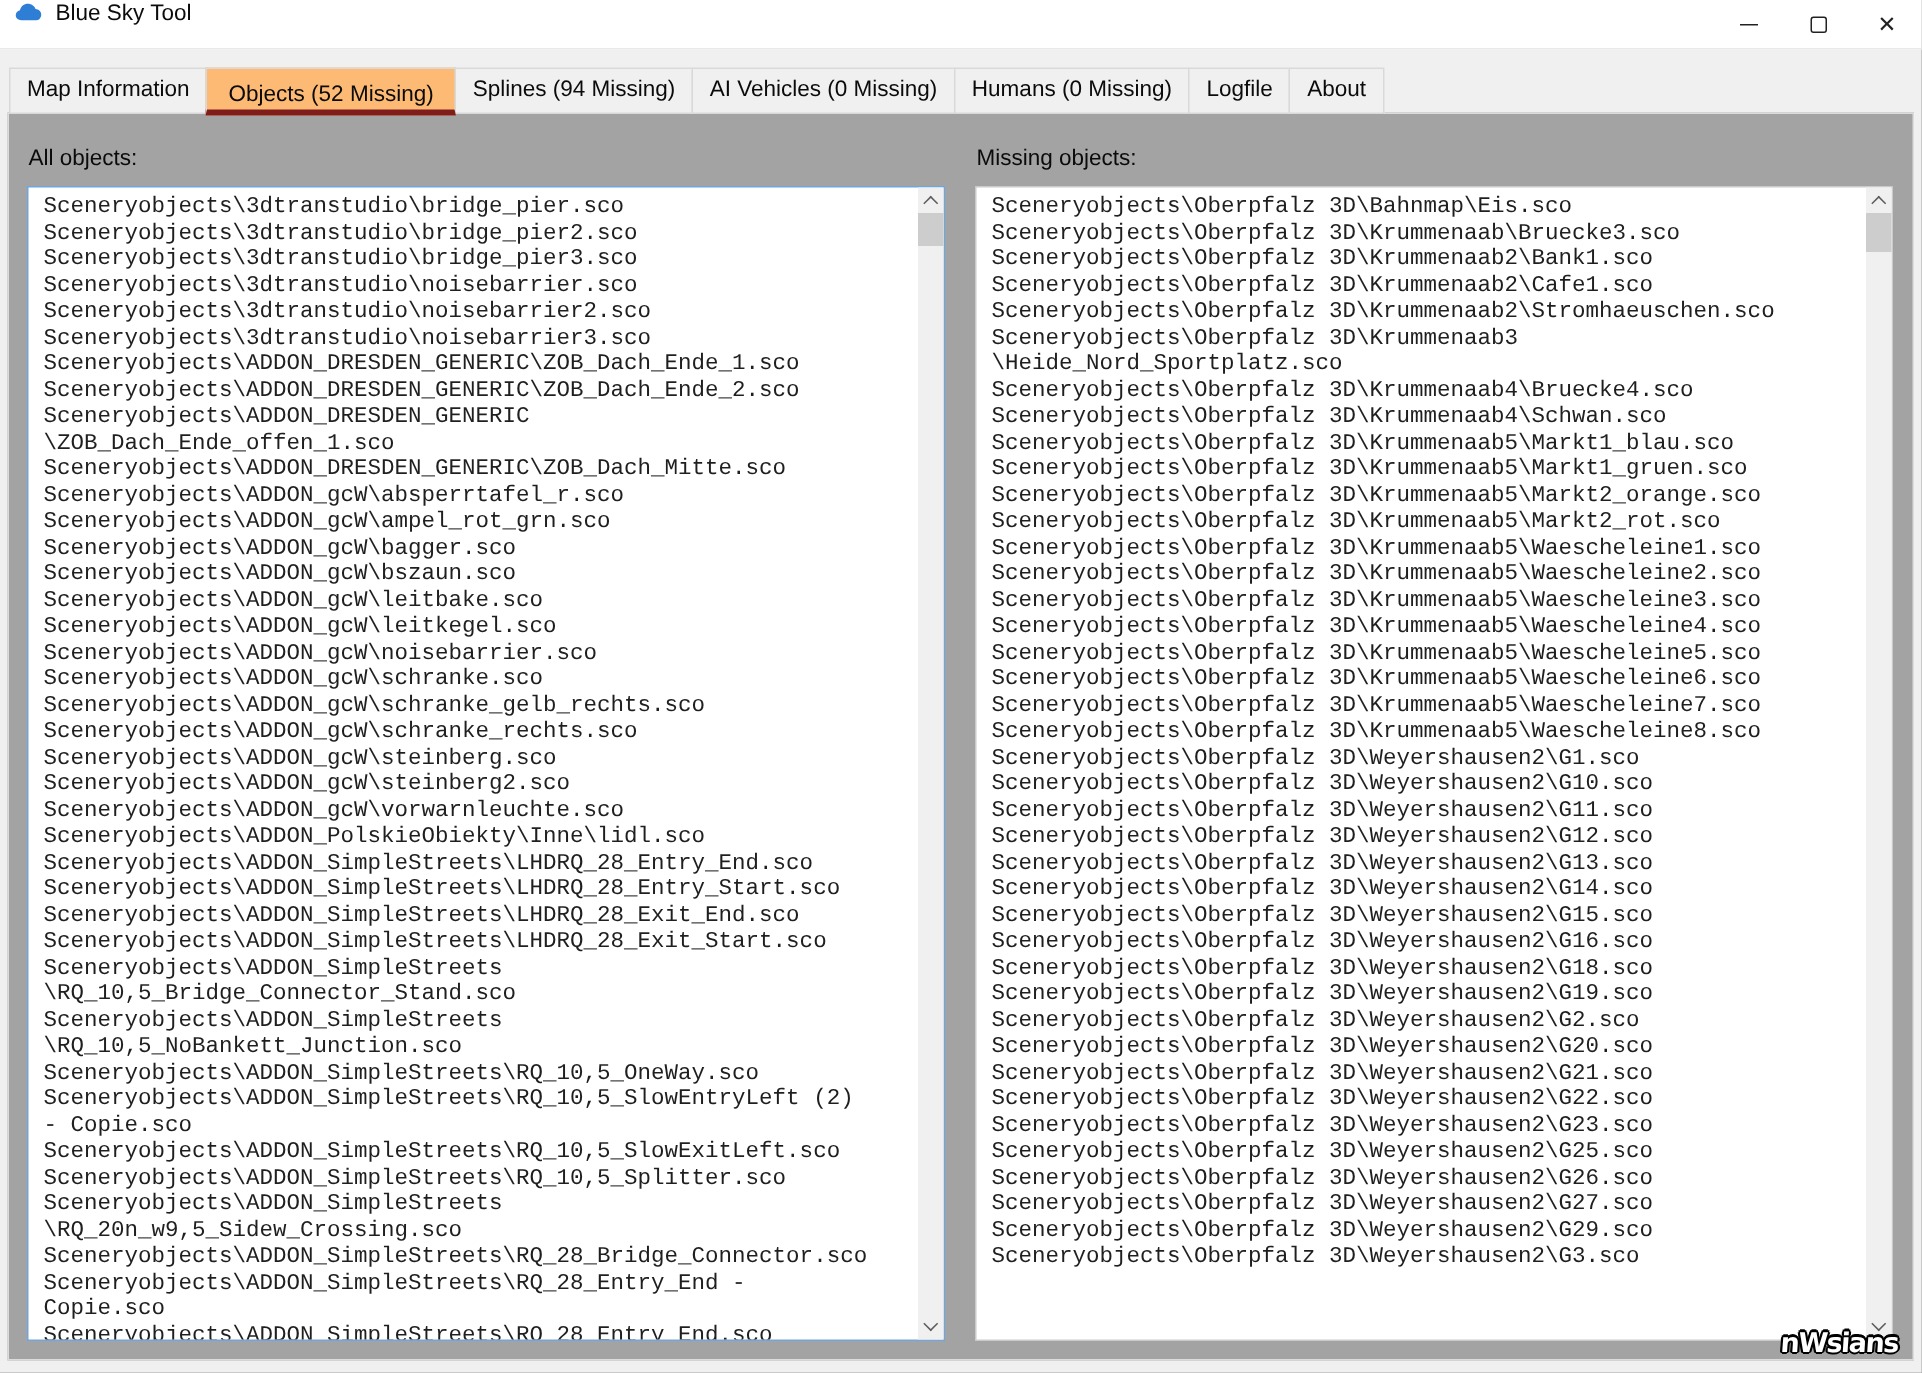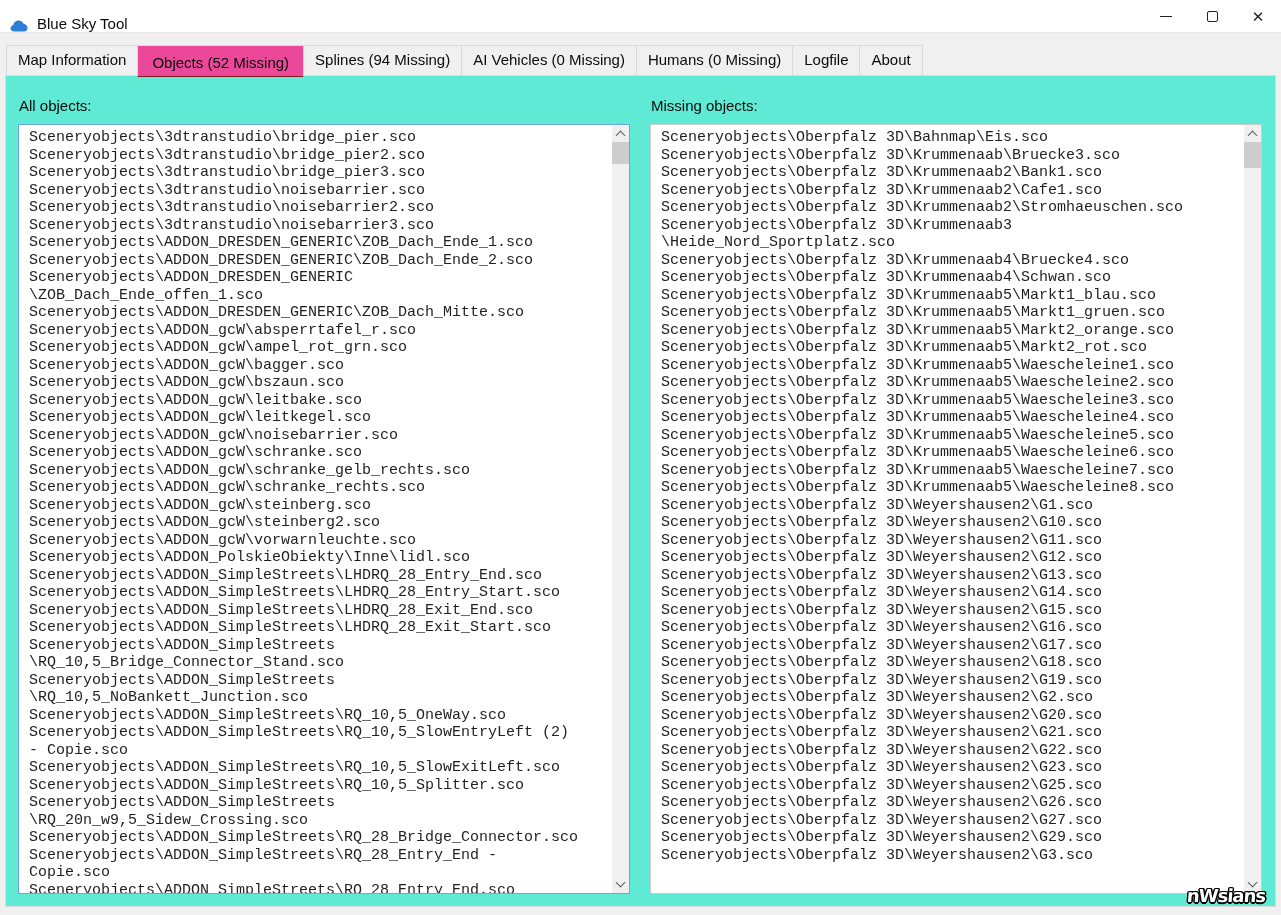--- a/index.html
+++ b/index.html
@@ -4,48 +4,48 @@
 <style>
   * { box-sizing: border-box; }
   html,body { margin:0; padding:0; }
   body {
     width:1281px; height:915px; position:relative; overflow:hidden;
     background:#f0f0f0; font-family:"Liberation Sans", sans-serif; color:#111;
   }
   
   .titlebar {
     position:absolute; top:0; left:0; width:1281px; height:33px;
-    background:#ffffff; display:flex; align-items:flex-end;
+    background:#ffffff; display:flex; align-items:flex-start;
     border-bottom:1px solid #e9e9e9;
   }
   .app-icon { margin-left:10px; width:18px; height:14px; display:flex; align-items:center; }
   .app-title { margin-left:9px; font-size:15px; color:#0b0b0b; }
   .win-btns { margin-left:auto; display:flex; height:100%; }
   .win-btn { width:46px; height:100%; display:flex; align-items:center; justify-content:center; }
   .glyph-min { width:12px; border-top:1.4px solid #222; display:block; }
   .glyph-max { width:11px; height:11px; border:1.4px solid #222; border-radius:2px; display:block; }
   .glyph-close { font-size:15px; color:#222; line-height:1; }
   
   .tabstrip {
     position:absolute; left:6px; top:45px; height:31px;
     display:flex; z-index:3;
   }
   .tab {
     background:#f0f0f0; border:1px solid #d9d9d9; margin-right:-1px;
     padding:5px 11px; font-size:15px; line-height:18px; color:#0b0b0b; white-space:nowrap;
   }
   .tab.active {
-    background:#ec4899; position:relative; z-index:4;
-    padding:8px 14px 8px; border-bottom:1px solid #7f1d1d;
+    background:#fdba74; position:relative; z-index:4;
+    padding:8px 14px 8px; border-bottom:4px solid #7f1d1d;
     margin-bottom:-1px;
   }
   
   .tabpanel {
     position:absolute; left:5px; top:75px; width:1271px; height:832px;
-    background:#5eead4; border:1px solid #dcdcdc; z-index:1;
+    background:#a3a3a3; border:1px solid #dcdcdc; z-index:1;
   }
   .panel-label { position:absolute; top:21px; font-size:15px; color:#0b0b0b; }
   .panel-label.left { left:13px; }
   .panel-label.right { left:645px; }
   
   .listbox { position:absolute; top:48px; width:612px; height:770px; background:#fff;padding-left:18px; }
   .listbox.focused { left:12px; border:1px solid #6ea6e0; }
   .listbox.plain  { left:644px; border:1px solid #cacaca; }
   .list-content {
     position:absolute; left:0; top:0; right:17px; bottom:0; overflow:hidden;
@@ -195,21 +195,20 @@
         <div class="list-line">Sceneryobjects\Oberpfalz 3D\Krummenaab5\Waescheleine7.sco</div>
         <div class="list-line">Sceneryobjects\Oberpfalz 3D\Krummenaab5\Waescheleine8.sco</div>
         <div class="list-line">Sceneryobjects\Oberpfalz 3D\Weyershausen2\G1.sco</div>
         <div class="list-line">Sceneryobjects\Oberpfalz 3D\Weyershausen2\G10.sco</div>
         <div class="list-line">Sceneryobjects\Oberpfalz 3D\Weyershausen2\G11.sco</div>
         <div class="list-line">Sceneryobjects\Oberpfalz 3D\Weyershausen2\G12.sco</div>
         <div class="list-line">Sceneryobjects\Oberpfalz 3D\Weyershausen2\G13.sco</div>
         <div class="list-line">Sceneryobjects\Oberpfalz 3D\Weyershausen2\G14.sco</div>
         <div class="list-line">Sceneryobjects\Oberpfalz 3D\Weyershausen2\G15.sco</div>
         <div class="list-line">Sceneryobjects\Oberpfalz 3D\Weyershausen2\G16.sco</div>
-        <div class="list-line">Sceneryobjects\Oberpfalz 3D\Weyershausen2\G17.sco</div>
         <div class="list-line">Sceneryobjects\Oberpfalz 3D\Weyershausen2\G18.sco</div>
         <div class="list-line">Sceneryobjects\Oberpfalz 3D\Weyershausen2\G19.sco</div>
         <div class="list-line">Sceneryobjects\Oberpfalz 3D\Weyershausen2\G2.sco</div>
         <div class="list-line">Sceneryobjects\Oberpfalz 3D\Weyershausen2\G20.sco</div>
         <div class="list-line">Sceneryobjects\Oberpfalz 3D\Weyershausen2\G21.sco</div>
         <div class="list-line">Sceneryobjects\Oberpfalz 3D\Weyershausen2\G22.sco</div>
         <div class="list-line">Sceneryobjects\Oberpfalz 3D\Weyershausen2\G23.sco</div>
         <div class="list-line">Sceneryobjects\Oberpfalz 3D\Weyershausen2\G25.sco</div>
         <div class="list-line">Sceneryobjects\Oberpfalz 3D\Weyershausen2\G26.sco</div>
         <div class="list-line">Sceneryobjects\Oberpfalz 3D\Weyershausen2\G27.sco</div>

